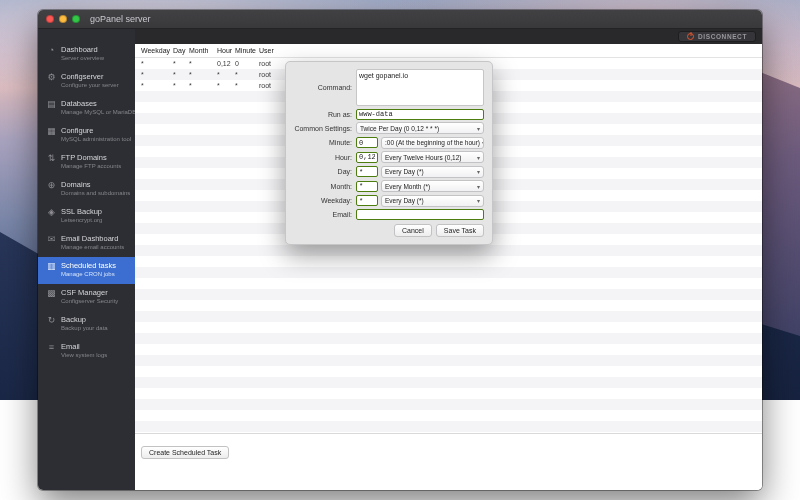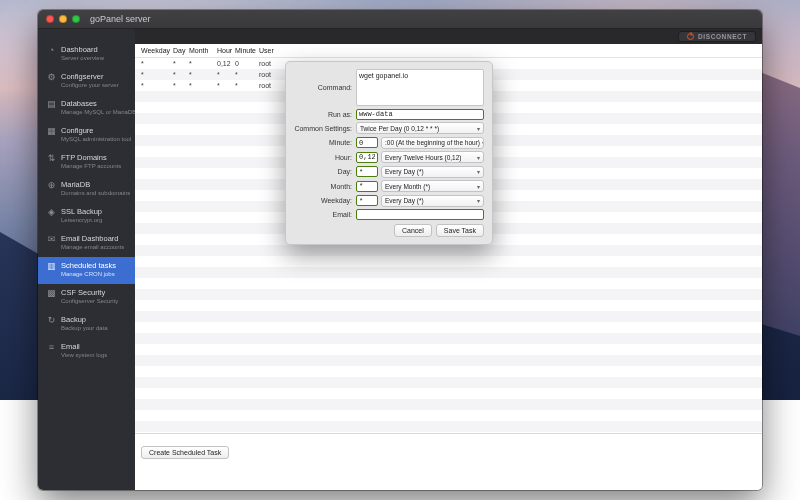--- a/index.html
+++ b/index.html
@@ -141,21 +141,21 @@
         <div class="side-item">
           <span class="side-icon">⇅</span>
           <span class="side-texts">
               <span class="side-label">FTP Domains</span>
               <span class="side-sub">Manage FTP accounts</span>
             </span>
         </div>
         <div class="side-item">
           <span class="side-icon">⊕</span>
           <span class="side-texts">
-              <span class="side-label">MariaDB</span>
+              <span class="side-label">Domains</span>
               <span class="side-sub">Domains and subdomains</span>
             </span>
         </div>
         <div class="side-item">
           <span class="side-icon">◈</span>
           <span class="side-texts">
               <span class="side-label">SSL Backup</span>
               <span class="side-sub">Letsencrypt.org</span>
             </span>
         </div>
@@ -169,21 +169,21 @@
         <div class="side-item sel">
           <span class="side-icon">▥</span>
           <span class="side-texts">
               <span class="side-label">Scheduled tasks</span>
               <span class="side-sub">Manage CRON jobs</span>
             </span>
         </div>
         <div class="side-item">
           <span class="side-icon">▩</span>
           <span class="side-texts">
-              <span class="side-label">CSF Security</span>
+              <span class="side-label">CSF Manager</span>
               <span class="side-sub">Configserver Security</span>
             </span>
         </div>
         <div class="side-item">
           <span class="side-icon">↻</span>
           <span class="side-texts">
               <span class="side-label">Backup</span>
               <span class="side-sub">Backup your data</span>
             </span>
         </div>

